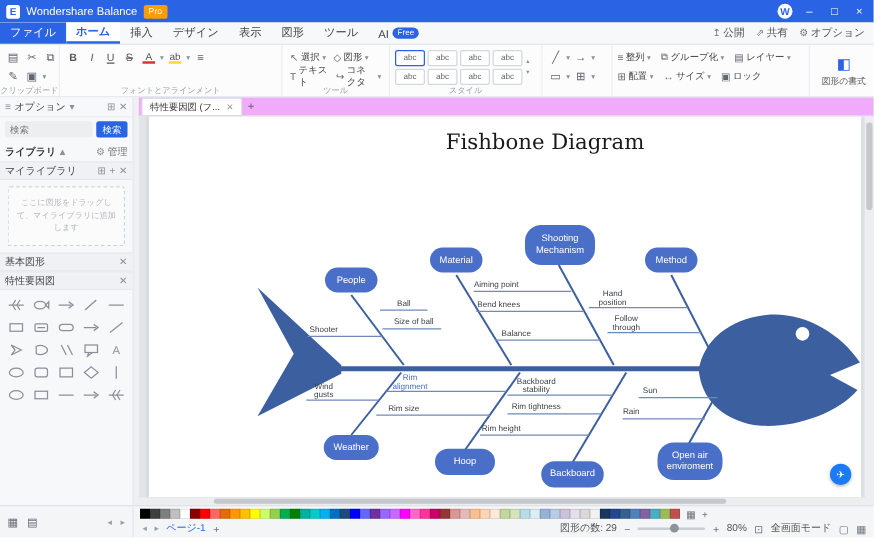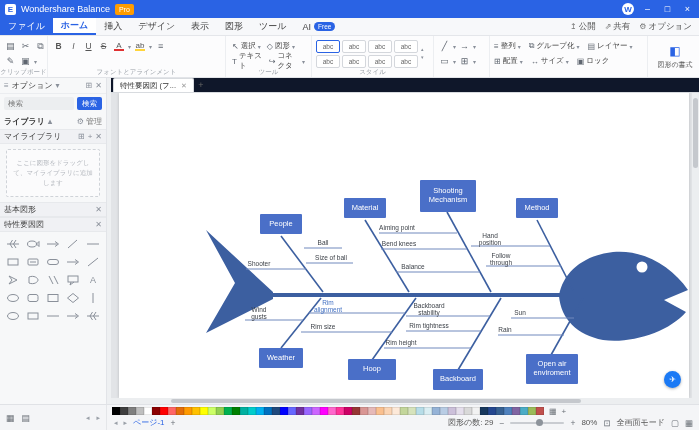--- a/index.html
+++ b/index.html
@@ -73,32 +73,32 @@
   .drop-hint{margin:5px 6px;height:48px;border:1px dashed #cfd3d8;background:#fbfbfc;border-radius:2px;
     color:#b3b7bd;font-size:6.5px;line-height:1.5;display:flex;align-items:center;justify-content:center;
     text-align:center;padding:3px}
   .thumb-grid{display:grid;grid-template-columns:repeat(5,1fr);gap:1px;padding:3px 4px;flex:1;align-content:start}
   .thumb{height:17px;display:flex;align-items:center;justify-content:center;border-radius:2px}
   .thumb svg{stroke:#8a909a;fill:none;stroke-width:1}
 
   
   .resizer{position:absolute;left:107px;top:78px;width:4px;bottom:26px;background:#eef0f2}
   .canvas-wrap{position:absolute;left:111px;top:78px;right:0;bottom:26px}
-  .tabbar{height:15px;background:#0f172a;border-bottom:1px solid #d8dbdf;display:flex;align-items:flex-end;padding-left:2px}
+  .tabbar{height:15px;background:#f0abfc;border-bottom:1px solid #d8dbdf;display:flex;align-items:flex-end;padding-left:2px}
   .doc-tab{background:#fff;height:14px;display:flex;align-items:center;gap:5px;padding:0 6px;
     font-size:7.5px;color:#333;border:1px solid #d8dbdf;border-bottom:none;border-radius:2px 2px 0 0}
   .tab-x{color:#999;font-size:7px}
   .tab-add{width:14px;text-align:center;color:#666;font-size:9px;line-height:14px}
   .canvas{position:absolute;top:15px;left:0;right:0;bottom:0;background:#e2e4e7;overflow:hidden}
   .page{position:absolute;left:8px;top:0;width:570px;height:305px;background:#fff;box-shadow:0 0 3px rgba(0,0,0,.18)}
   .fb{position:absolute;inset:0}
   .fb-title{position:absolute;left:145px;top:10px;width:360px;text-align:center;
     font-family:"DejaVu Serif",serif;font-size:17px;line-height:1.3;color:#1a1a1a}
   .cat-box{position:absolute;background:#4a6fc8;color:#fff;font-size:7.5px;line-height:1.15;
-    display:flex;align-items:center;justify-content:center;text-align:center;border-radius:1px;padding:1px}
+    display:flex;align-items:center;justify-content:center;text-align:center;border-radius:13px;padding:1px}
   .cause{position:absolute;transform:translate(-50%,-50%);font-size:6.5px;color:#3a3f46;
     white-space:nowrap;text-align:center;line-height:1.1}
   .cause.wrap{white-space:normal}
   .cause.blue{color:#4472c4}
   .vsb{position:absolute;right:0;top:0;width:7px;bottom:0;background:#eceef0}
   .vsb-thumb{position:absolute;left:1px;right:1px;top:5px;height:70px;background:#c5c8cd;border-radius:3px}
   .hsb{position:absolute;left:0;right:7px;bottom:0;height:6px;background:#eceef0}
   .hsb-thumb{position:absolute;top:1px;height:4px;left:60px;width:410px;background:#c5c8cd;border-radius:2px}
   .help-bubble{position:absolute;right:18px;bottom:16px;width:17px;height:17px;border-radius:50%;
     background:#1b7af5;color:#fff;font-size:8px;display:flex;align-items:center;justify-content:center;
@@ -528,20 +528,21 @@
           <line x1="134" y1="227" x2="192" y2="227" stroke="#7089bd" stroke-width="1"></line>
           <line x1="198" y1="220" x2="294" y2="220" stroke="#7089bd" stroke-width="1"></line>
           <line x1="190" y1="239" x2="281" y2="239" stroke="#7089bd" stroke-width="1"></line>
           <line x1="295" y1="223" x2="379" y2="223" stroke="#7089bd" stroke-width="1"></line>
           <line x1="295" y1="238" x2="370" y2="238" stroke="#7089bd" stroke-width="1"></line>
           <line x1="273" y1="255" x2="360" y2="255" stroke="#7089bd" stroke-width="1"></line>
           <line x1="400" y1="225" x2="463" y2="225" stroke="#7089bd" stroke-width="1"></line>
           <line x1="387" y1="242" x2="453" y2="242" stroke="#7089bd" stroke-width="1"></line>
         </svg>
       <div class="fb-title">
+        <div>Fishbone Diagram</div>
       </div>
     <div class="cat-box" style="left: 149px; top: 121px; width: 42px; height: 20px; background: rgb(74, 111, 200);">People</div><div class="cat-box" style="left: 233px; top: 105px; width: 42px; height: 20px; background: rgb(74, 111, 200);">Material</div><div class="cat-box" style="left: 309px; top: 87px; width: 56px; height: 32px; background: rgb(74, 111, 200);">Shooting Mechanism</div><div class="cat-box" style="left: 405px; top: 105px; width: 42px; height: 20px; background: rgb(74, 111, 200);">Method</div><div class="cat-box" style="left: 148px; top: 255px; width: 44px; height: 20px; background: rgb(74, 111, 200);">Weather</div><div class="cat-box" style="left: 237px; top: 266px; width: 48px; height: 21px; background: rgb(74, 111, 200);">Hoop</div><div class="cat-box" style="left: 322px; top: 276px; width: 50px; height: 21px; background: rgb(74, 111, 200);">Backboard</div><div class="cat-box" style="left: 415px; top: 261px; width: 52px; height: 30px; background: rgb(74, 111, 200);">Open air enviroment</div><div class="cause" style="left: 212px; top: 150px;">Ball</div><div class="cause" style="left: 220px; top: 165px;">Size of ball</div><div class="cause" style="left: 148px; top: 171px;">Shooter</div><div class="cause" style="left: 286px; top: 135px;">Aiming point</div><div class="cause" style="left: 288px; top: 151px;">Bend knees</div><div class="cause" style="left: 302px; top: 174px;">Balance</div><div class="cause wrap" style="left: 379px; top: 146px; width: 36px;">Hand position</div><div class="cause wrap" style="left: 390px; top: 166px; width: 36px;">Follow through</div><div class="cause wrap" style="left: 148px; top: 220px; width: 28px;">Wind gusts</div><div class="cause wrap blue" style="left: 217px; top: 213px; width: 36px;">Rim alignment</div><div class="cause" style="left: 212px; top: 234px;">Rim size</div><div class="cause wrap" style="left: 318px; top: 216px; width: 44px;">Backboard stability</div><div class="cause" style="left: 318px; top: 233px;">Rim tightness</div><div class="cause" style="left: 290px; top: 250px;">Rim height</div><div class="cause" style="left: 409px; top: 220px;">Sun</div><div class="cause" style="left: 394px; top: 237px;">Rain</div></div>
     <div class="vsb">
         <div class="vsb-thumb"></div>
       </div>
     <div class="hsb">
         <div class="hsb-thumb"></div>
       </div>
     <div class="help-bubble">✈</div>
   </div>

